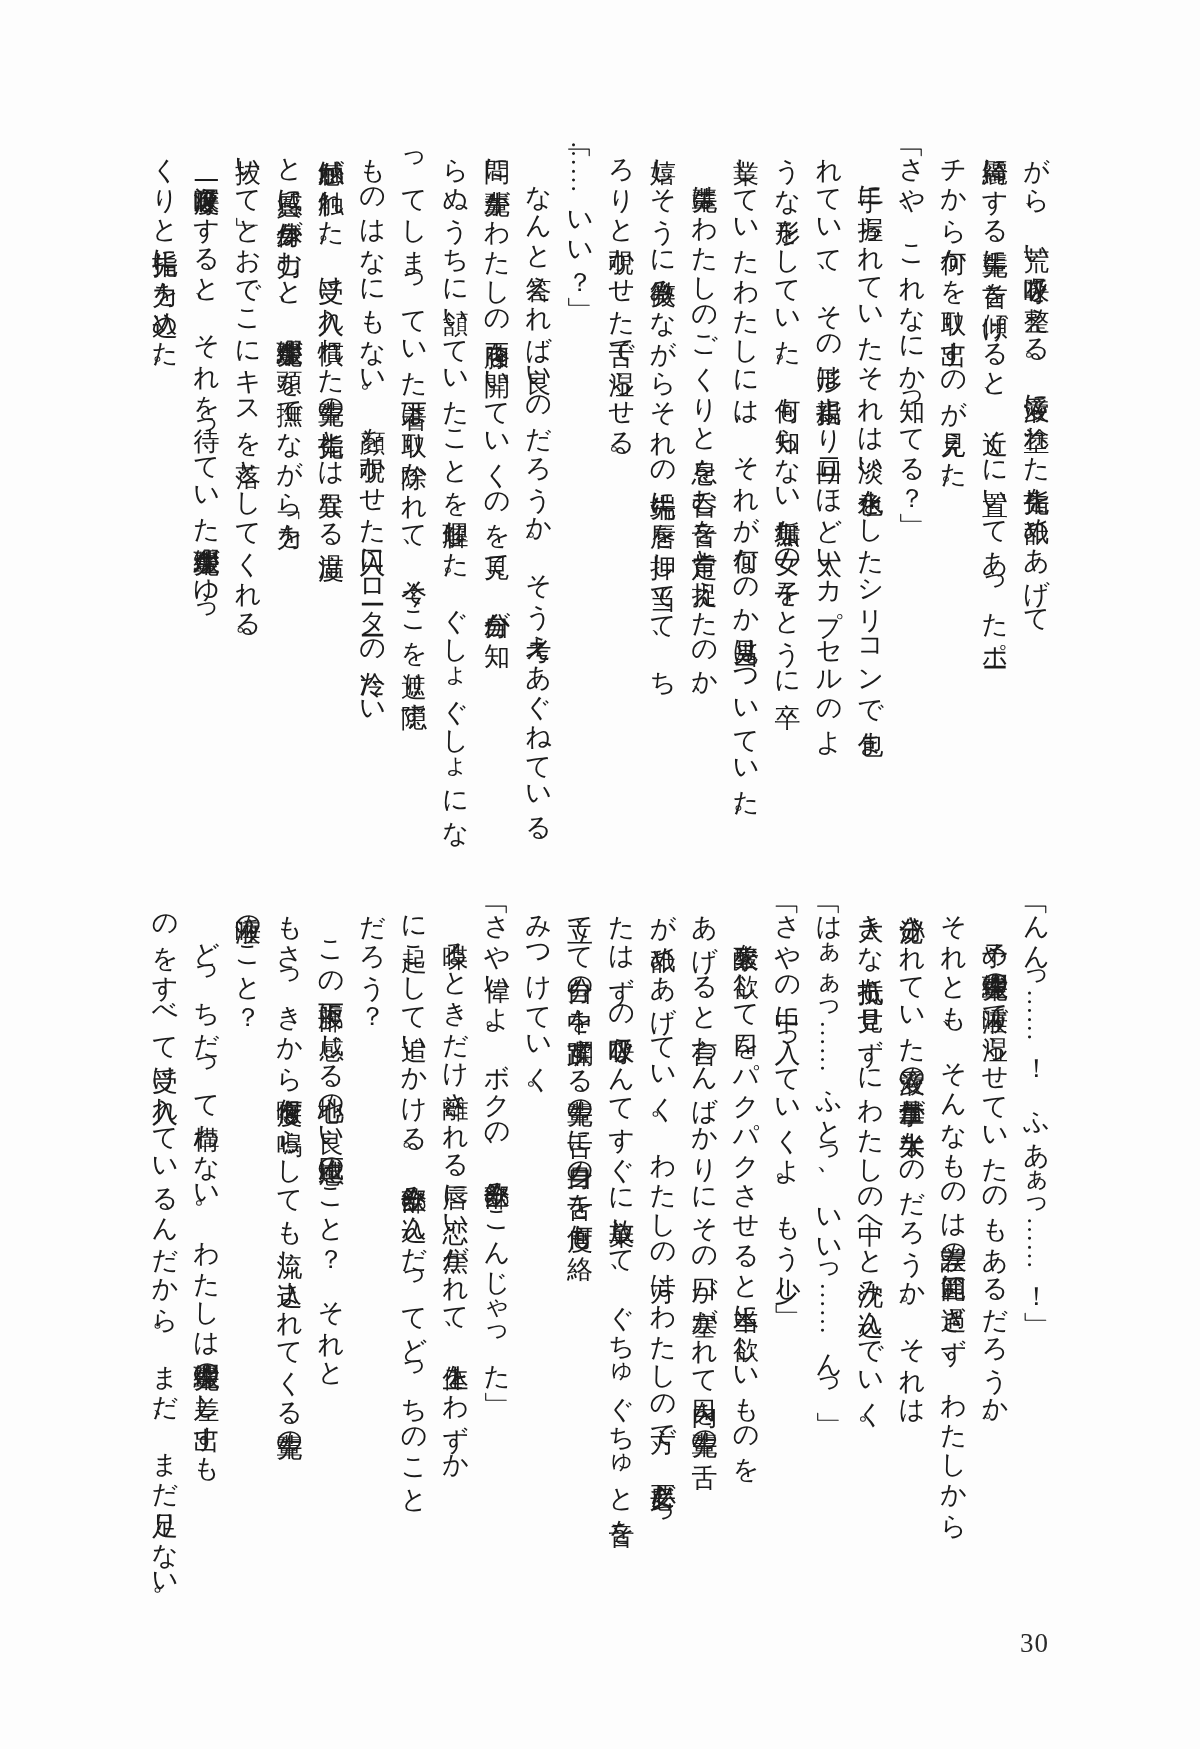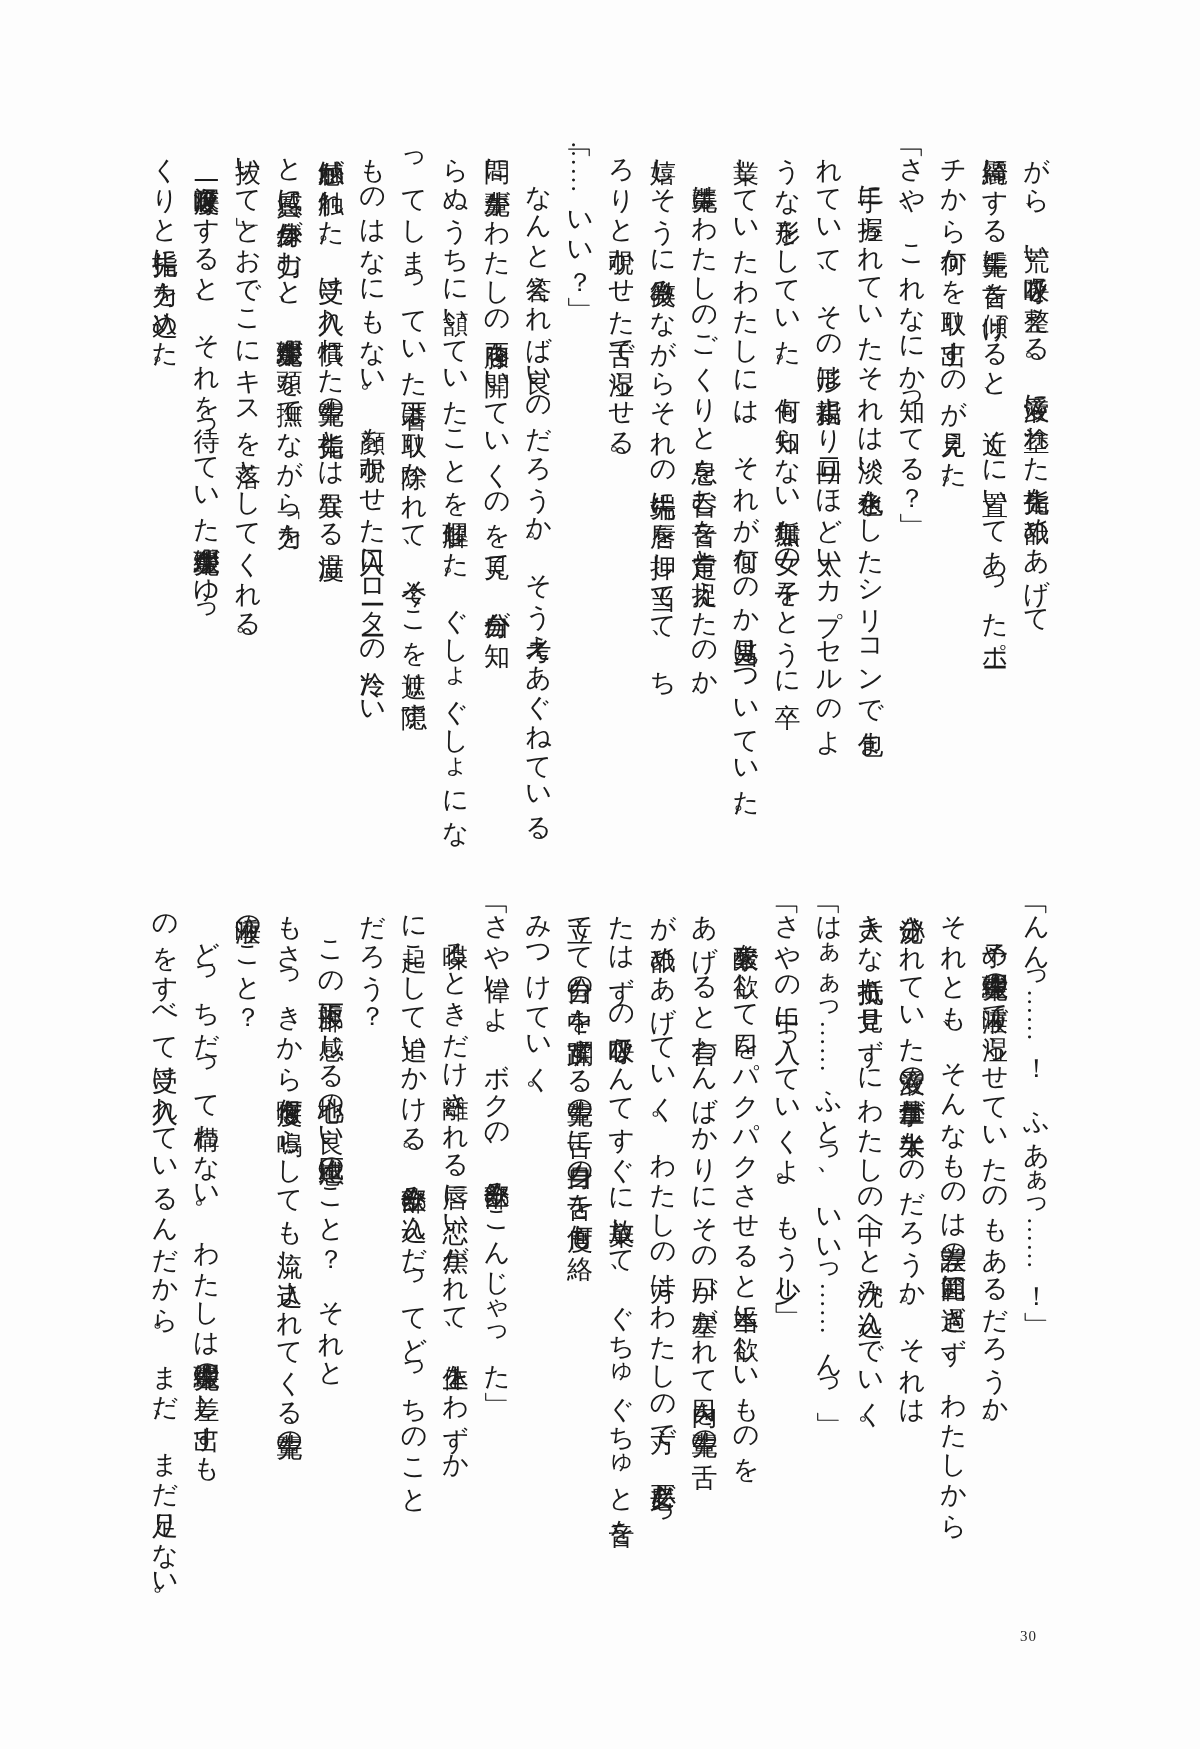--- a/index.html
+++ b/index.html
@@ -25,21 +25,21 @@
   .block-bottom { top: 897px; height: 700px; }
   .tcol {
     line-height: 41.5px;
     white-space: nowrap;
     overflow: visible;
   }
   .page-number {
     position: absolute;
     left: 1020px;
     top: 1628px;
-    font-size: 15px;
+    font-size: 27px;
     letter-spacing: 1px;
     color: #2a2a2a;
   }
 </style>
 </head>
 <body>
 
 <div class="page">
   <div class="text-block block-top">
       <div class="tcol">がら、荒い呼吸を整える。愛液に塗れた指先を舐めあげて</div>

